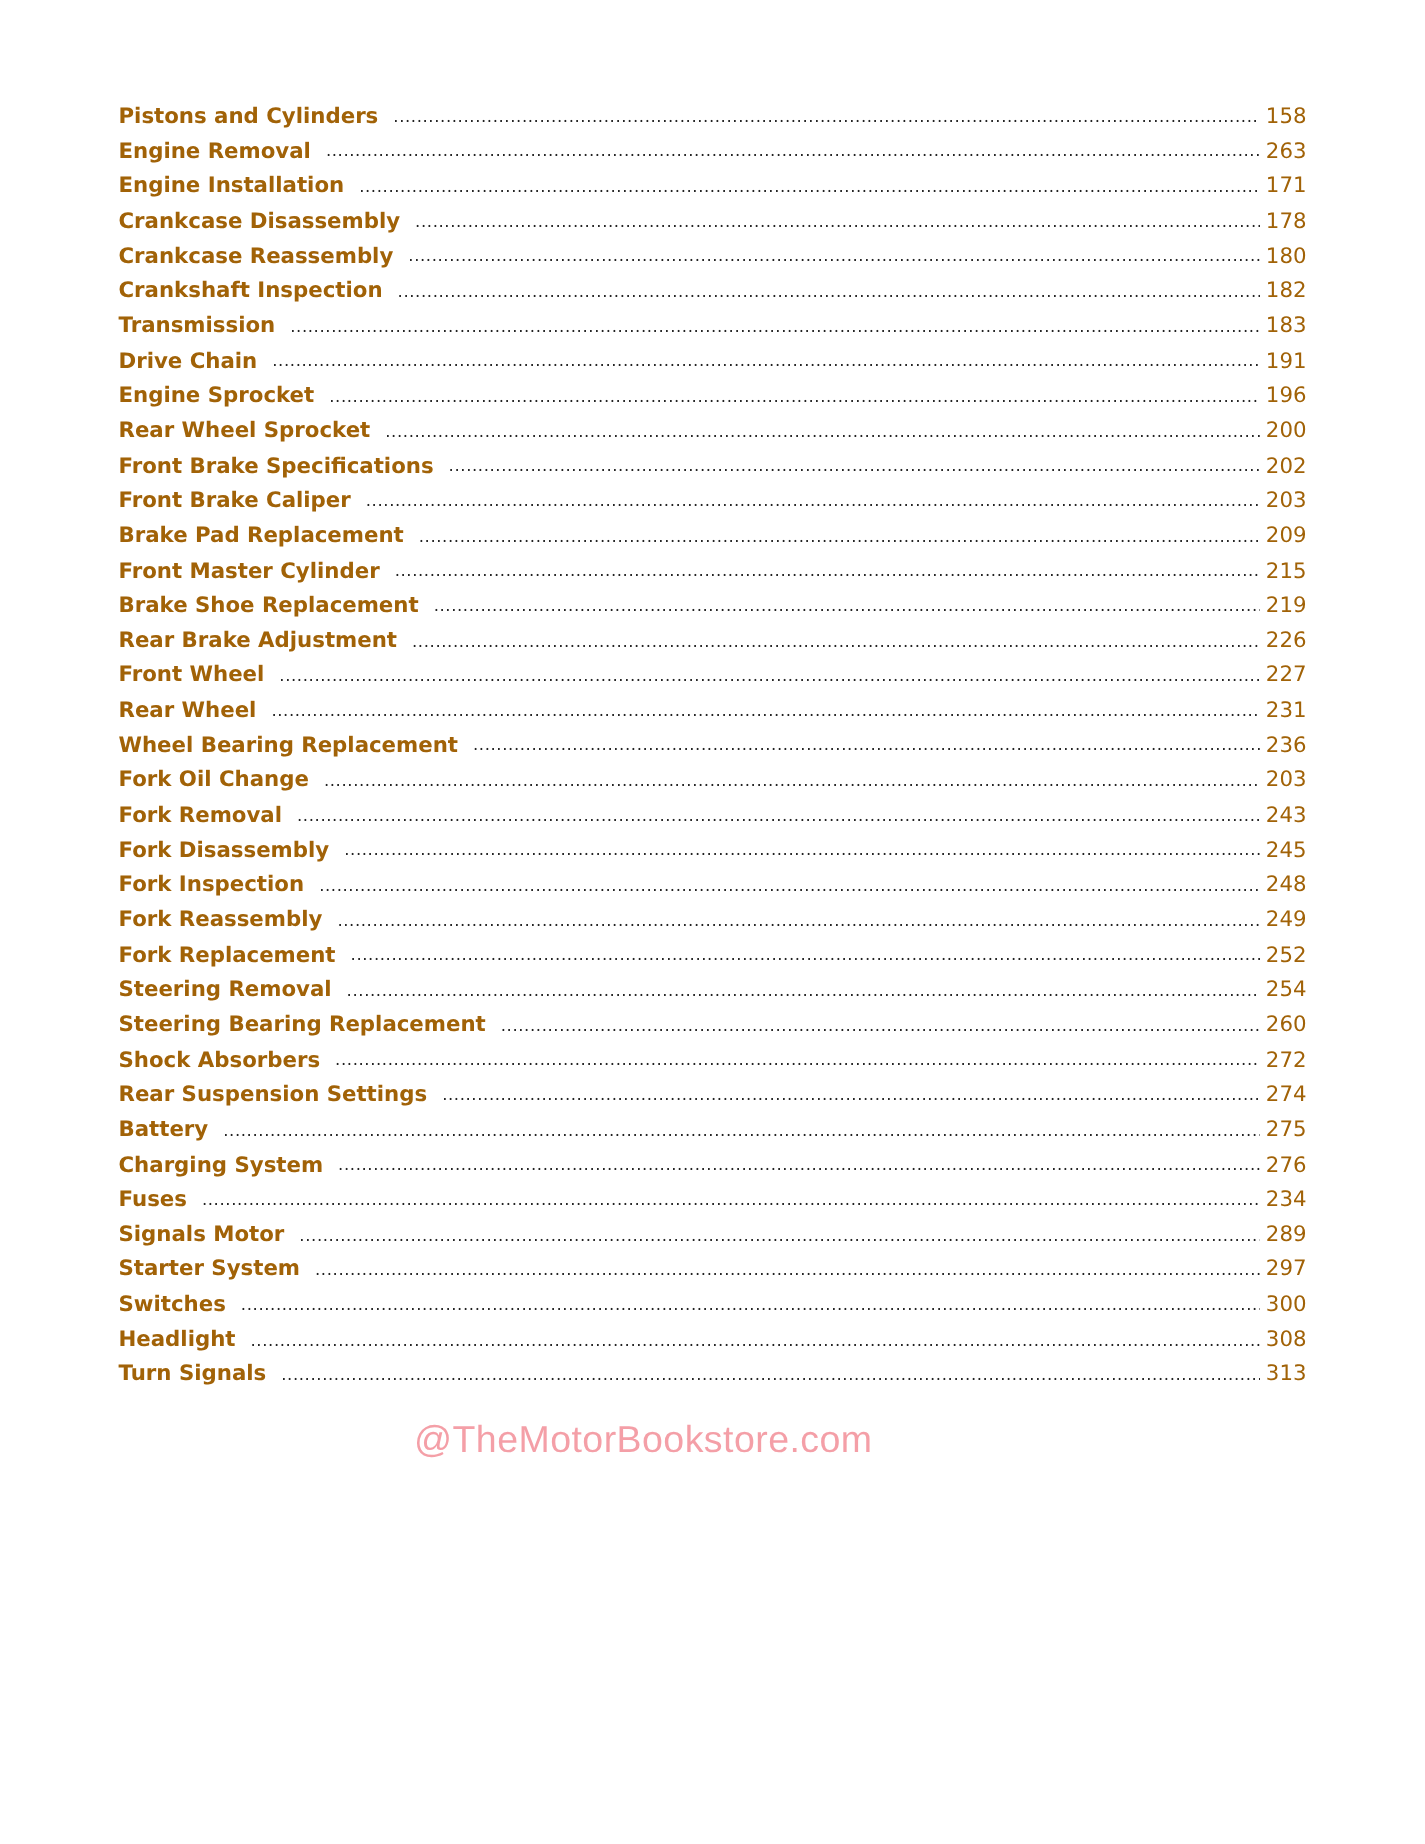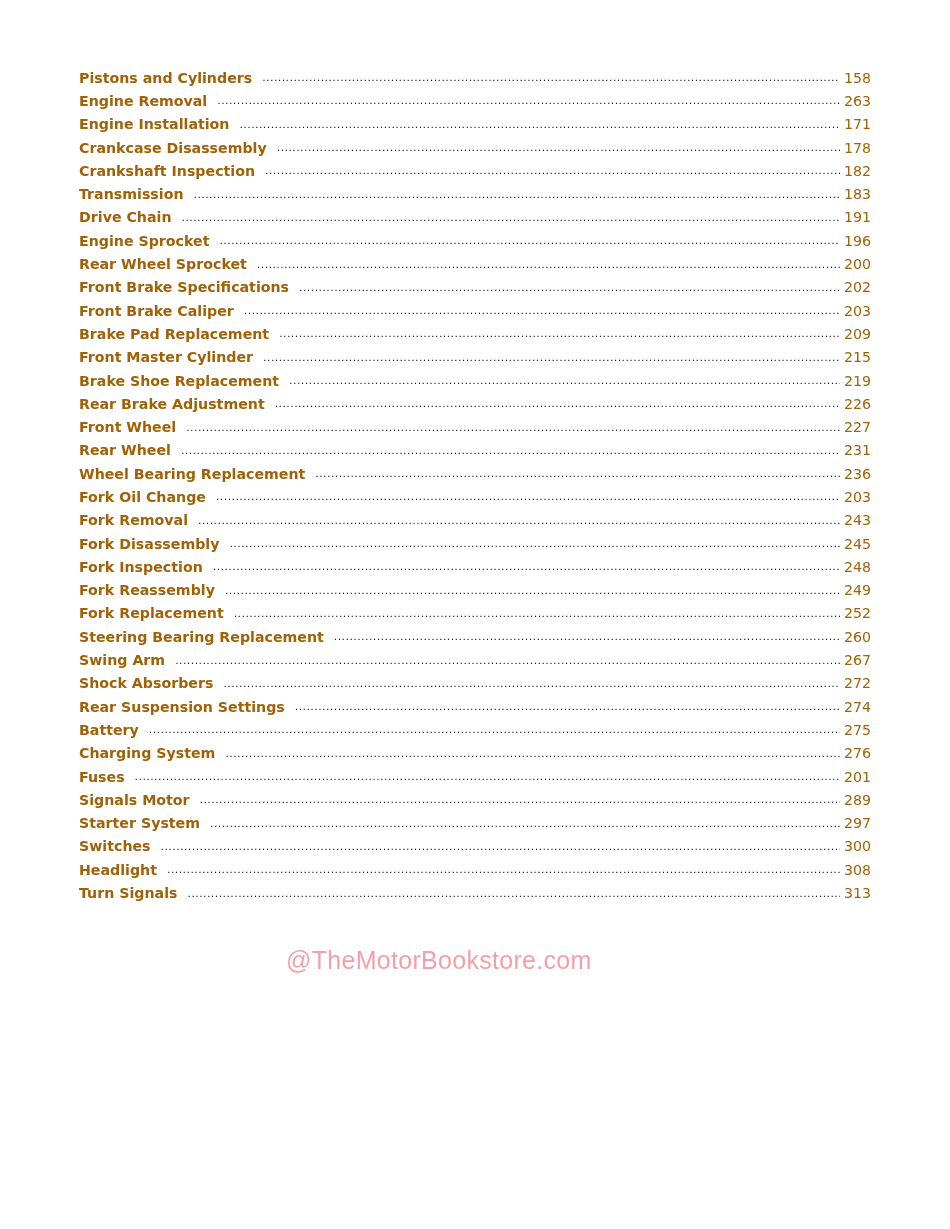--- a/index.html
+++ b/index.html
@@ -3,21 +3,21 @@
 <meta charset="utf-8">
 <style>
   html, body { margin: 0; padding: 0; background: #ffffff; }
   body { width: 950px; height: 1229px; position: relative; overflow: hidden; }
   .toc { position: absolute; left: 79px; top: 66px; width: 792px; }
   .row { display: flex; align-items: center; height: 23.3px; font-family: "DejaVu Sans", sans-serif; font-size: 14.2px; color: #a16207; }
   .title { font-weight: bold; white-space: nowrap; padding-right: 10px; }
   .leader { flex: 1; overflow: hidden; white-space: nowrap; font-size: 11px; letter-spacing: 0.4px; color: #222; }
   .leader::after { content: "...................................................................................................................................................................................................................................................................."; }
   .page { white-space: nowrap; padding-left: 4px; font-weight: normal; }
-  .watermark { position: absolute; left: 286px; top: 946px; font-family: "Liberation Sans", sans-serif; font-size: 25px; color: rgba(235,80,95,0.55); letter-spacing: 0.3px; pointer-events: none; }
+  .watermark { position: absolute; left: 276px; top: 946px; font-family: "Liberation Sans", sans-serif; font-size: 25px; color: rgba(235,80,95,0.55); letter-spacing: 0.3px; pointer-events: none; }
 </style>
 </head>
 <body>
 
 <div class="toc" id="toc">
     <div class="row">
       <span class="title">Pistons and Cylinders</span>
       <span class="leader"></span>
       <span class="page">158</span>
     </div>
@@ -30,20 +30,25 @@
       <span class="title">Engine Installation</span>
       <span class="leader"></span>
       <span class="page">171</span>
     </div>
     <div class="row">
       <span class="title">Crankcase Disassembly</span>
       <span class="leader"></span>
       <span class="page">178</span>
     </div>
     <div class="row">
+      <span class="title">Crankcase Reassembly</span>
+      <span class="leader"></span>
+      <span class="page">180</span>
+    </div>
+    <div class="row">
       <span class="title">Crankshaft Inspection</span>
       <span class="leader"></span>
       <span class="page">182</span>
     </div>
     <div class="row">
       <span class="title">Transmission</span>
       <span class="leader"></span>
       <span class="page">183</span>
     </div>
     <div class="row">
@@ -130,30 +135,30 @@
       <span class="title">Fork Reassembly</span>
       <span class="leader"></span>
       <span class="page">249</span>
     </div>
     <div class="row">
       <span class="title">Fork Replacement</span>
       <span class="leader"></span>
       <span class="page">252</span>
     </div>
     <div class="row">
+      <span class="title">Steering Removal</span>
+      <span class="leader"></span>
+      <span class="page">254</span>
+    </div>
+    <div class="row">
       <span class="title">Steering Bearing Replacement</span>
       <span class="leader"></span>
       <span class="page">260</span>
     </div>
     <div class="row">
-      <span class="title">Swing Arm</span>
-      <span class="leader"></span>
-      <span class="page">267</span>
-    </div>
-    <div class="row">
       <span class="title">Shock Absorbers</span>
       <span class="leader"></span>
       <span class="page">272</span>
     </div>
     <div class="row">
       <span class="title">Rear Suspension Settings</span>
       <span class="leader"></span>
       <span class="page">274</span>
     </div>
     <div class="row">
@@ -162,21 +167,21 @@
       <span class="page">275</span>
     </div>
     <div class="row">
       <span class="title">Charging System</span>
       <span class="leader"></span>
       <span class="page">276</span>
     </div>
     <div class="row">
       <span class="title">Fuses</span>
       <span class="leader"></span>
-      <span class="page">201</span>
+      <span class="page">234</span>
     </div>
     <div class="row">
       <span class="title">Signals Motor</span>
       <span class="leader"></span>
       <span class="page">289</span>
     </div>
     <div class="row">
       <span class="title">Starter System</span>
       <span class="leader"></span>
       <span class="page">297</span>

